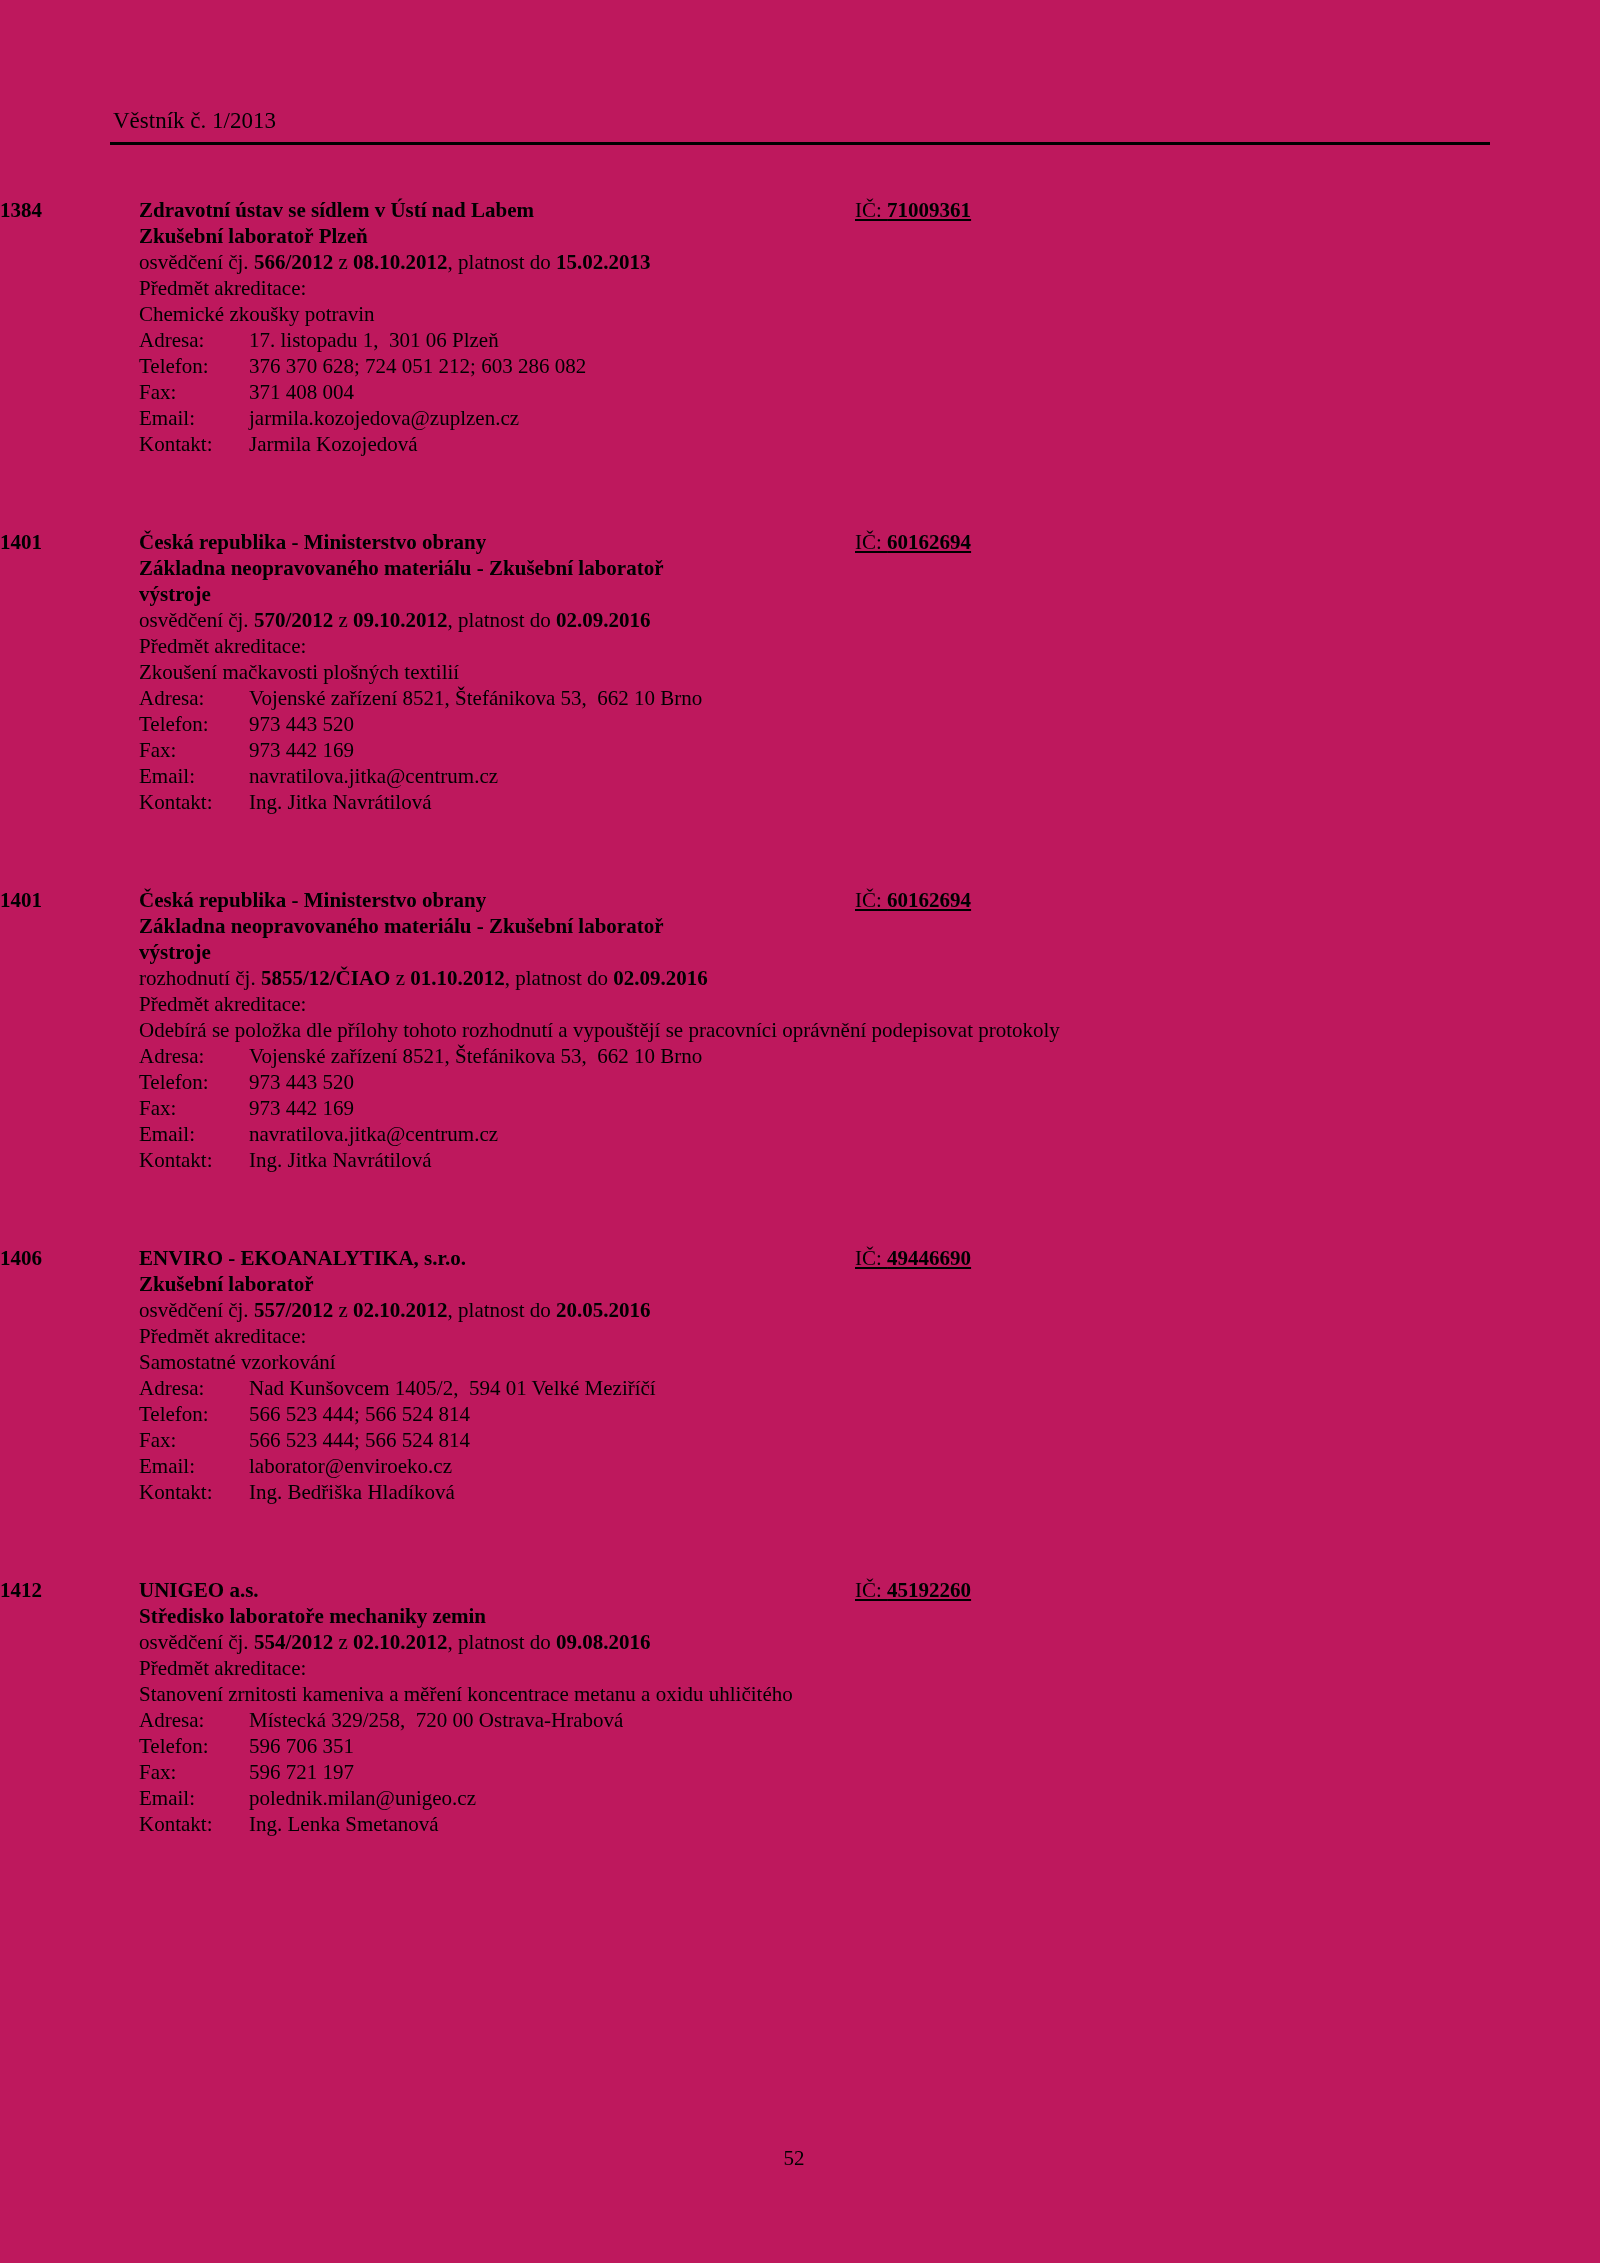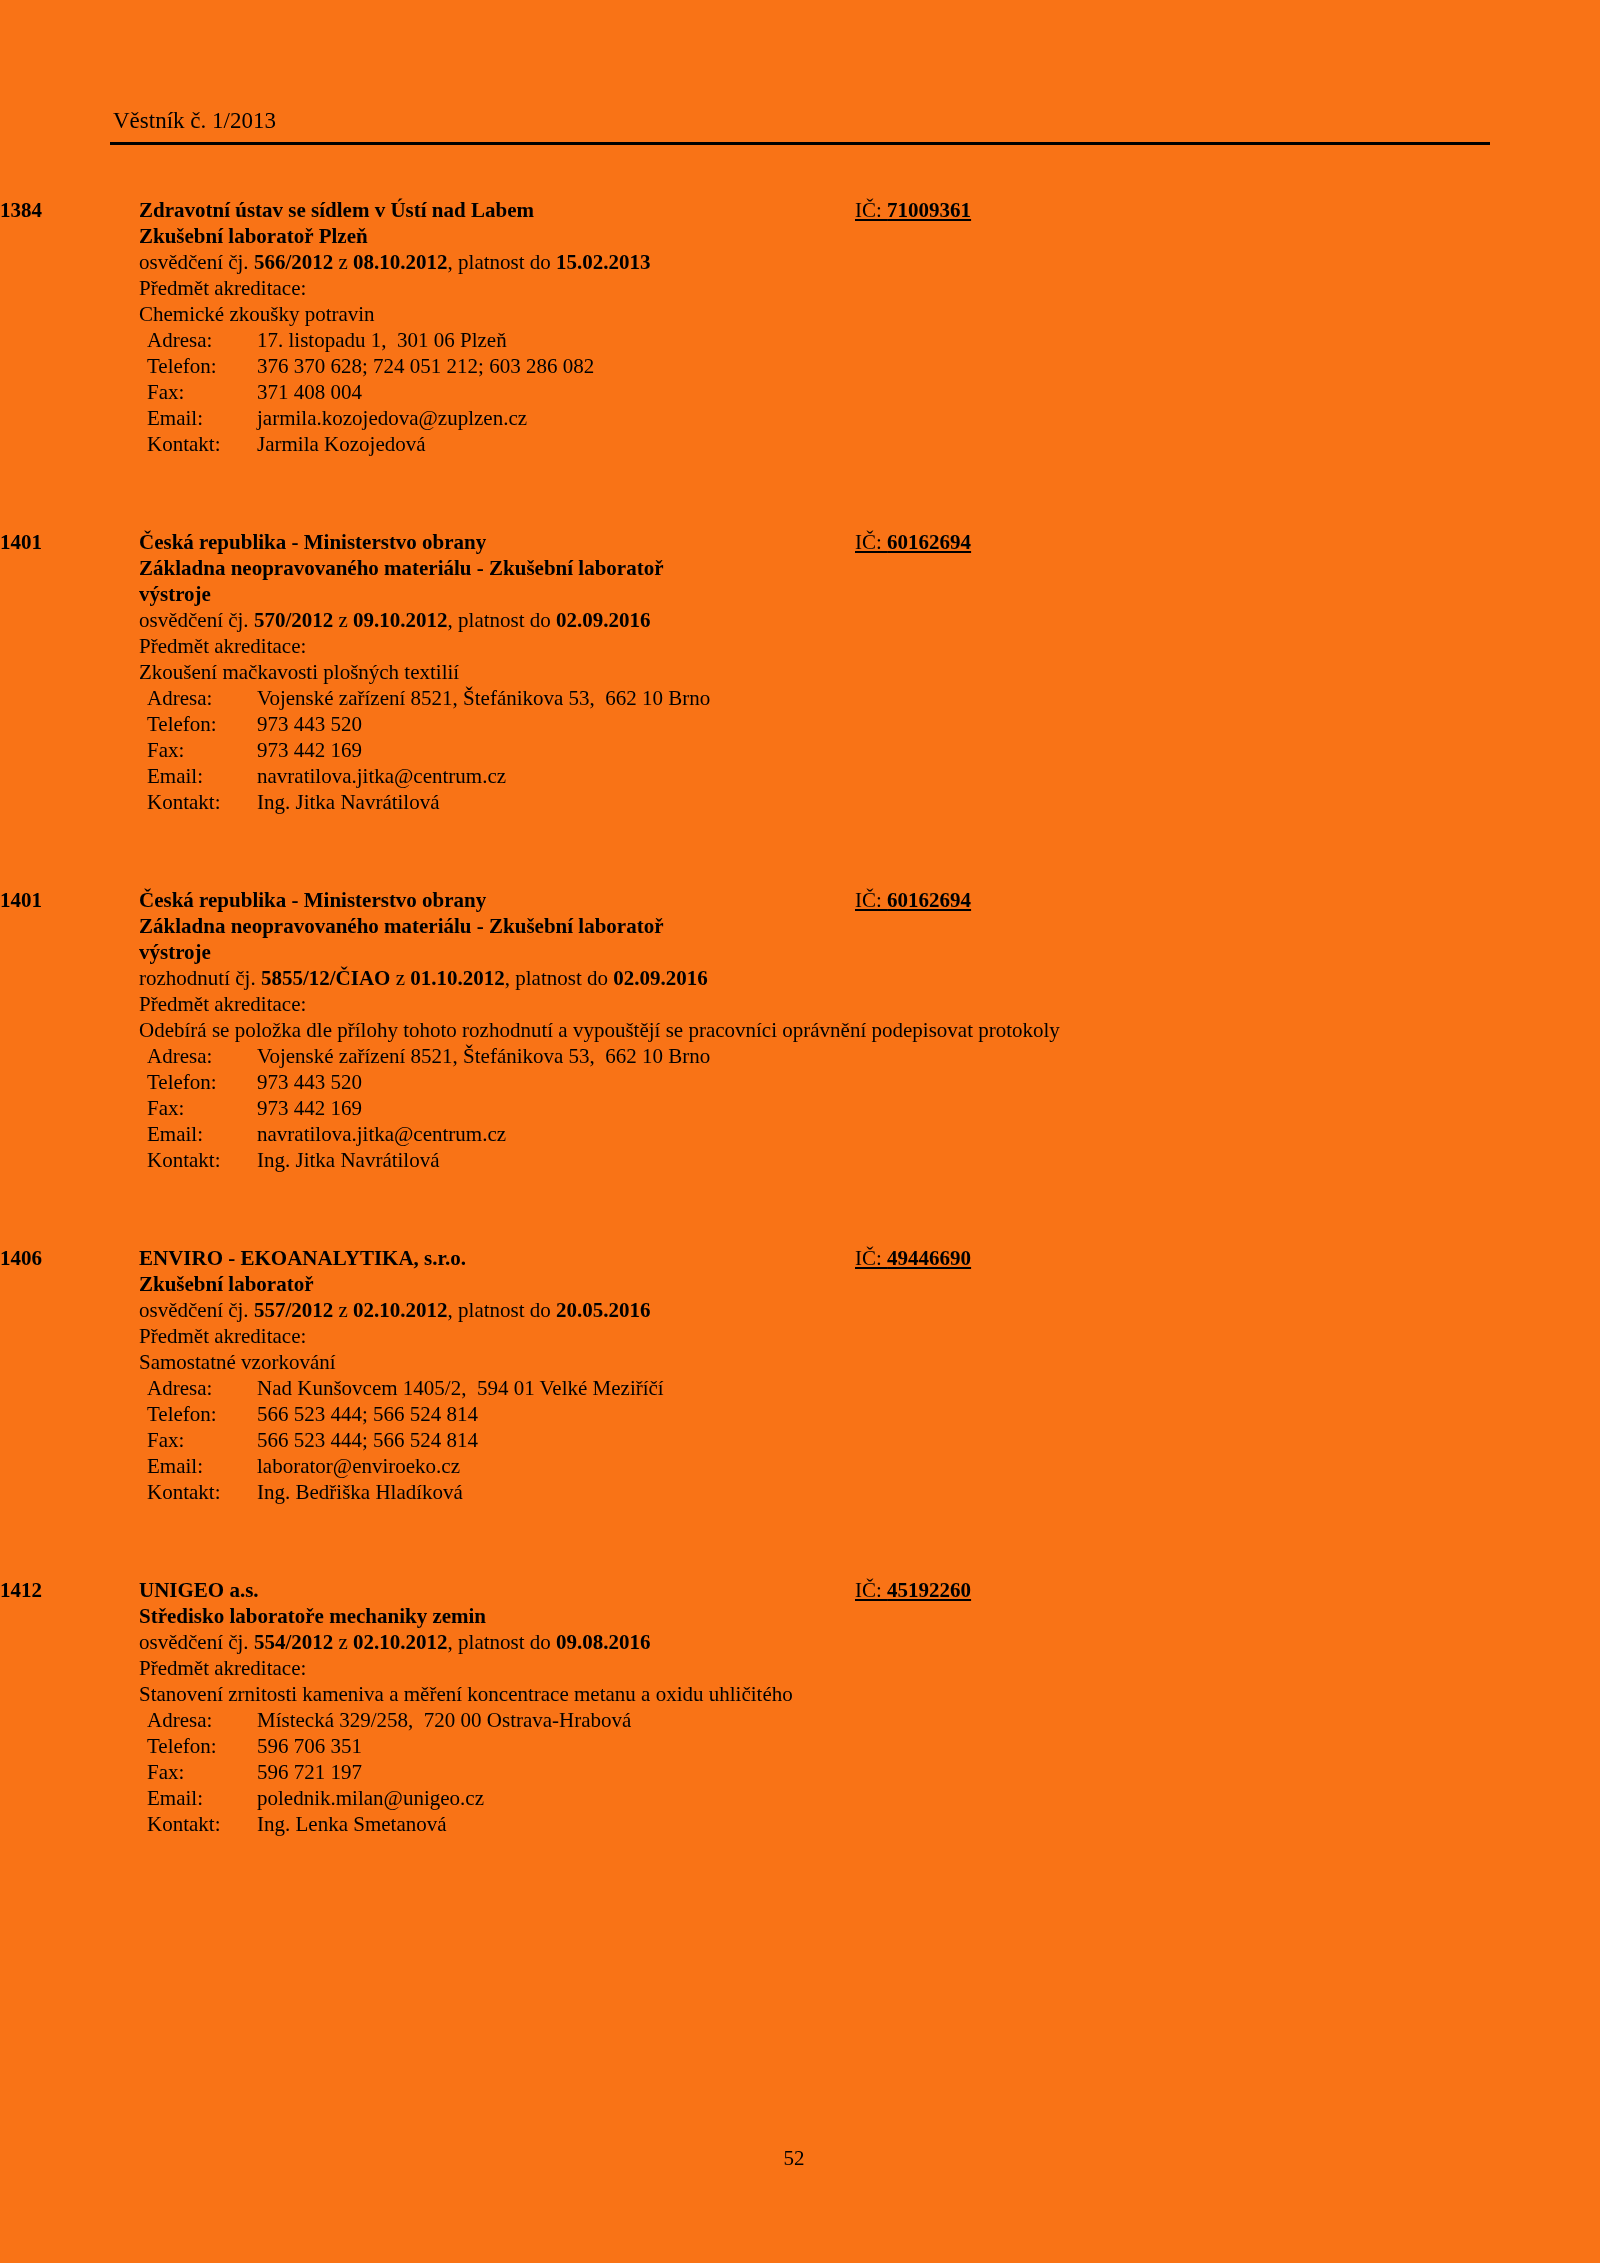--- a/index.html
+++ b/index.html
@@ -5,21 +5,21 @@
 <style>
   html, body {
     margin: 0;
     padding: 0;
     background: #ffffff;
   }
   .page {
     position: relative;
     width: 1600px;
     height: 2263px;
-    background: #f97316;
+    background: #be185d;
     color: #000000;
     font-family: "Liberation Serif", "DejaVu Serif", serif;
     font-size: 21px;
     line-height: 26px;
     overflow: hidden;
   }
   .header {
     padding: 106px 0 0 113px;
     font-size: 23px;
     line-height: 30px;
@@ -54,21 +54,21 @@
     text-decoration: underline;
   }
   .b { font-weight: bold; }
   .title {
     font-weight: bold;
     white-space: pre-line;
     max-width: 680px;
   }
   .cert-line { white-space: pre; }
   .line { }
-  .crow { display: flex; margin-left: 8px; }
+  .crow { display: flex; }
   .clabel { width: 110px; flex: 0 0 110px; }
   .cvalue { white-space: pre; }
   .footer {
     position: absolute;
     left: 0;
     right: 12px;
     top: 2145px;
     text-align: center;
   }
 </style>

